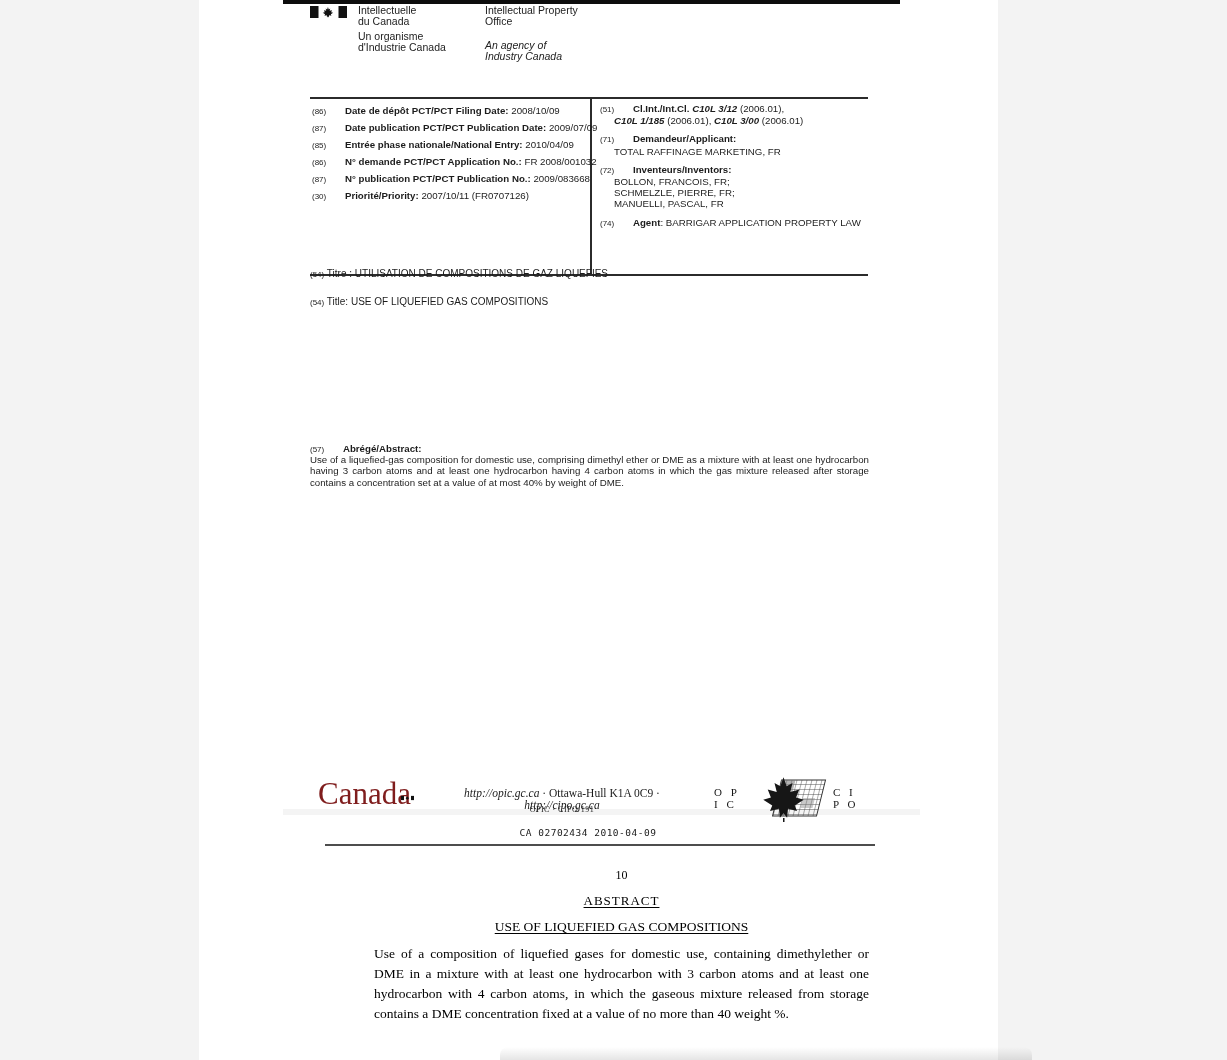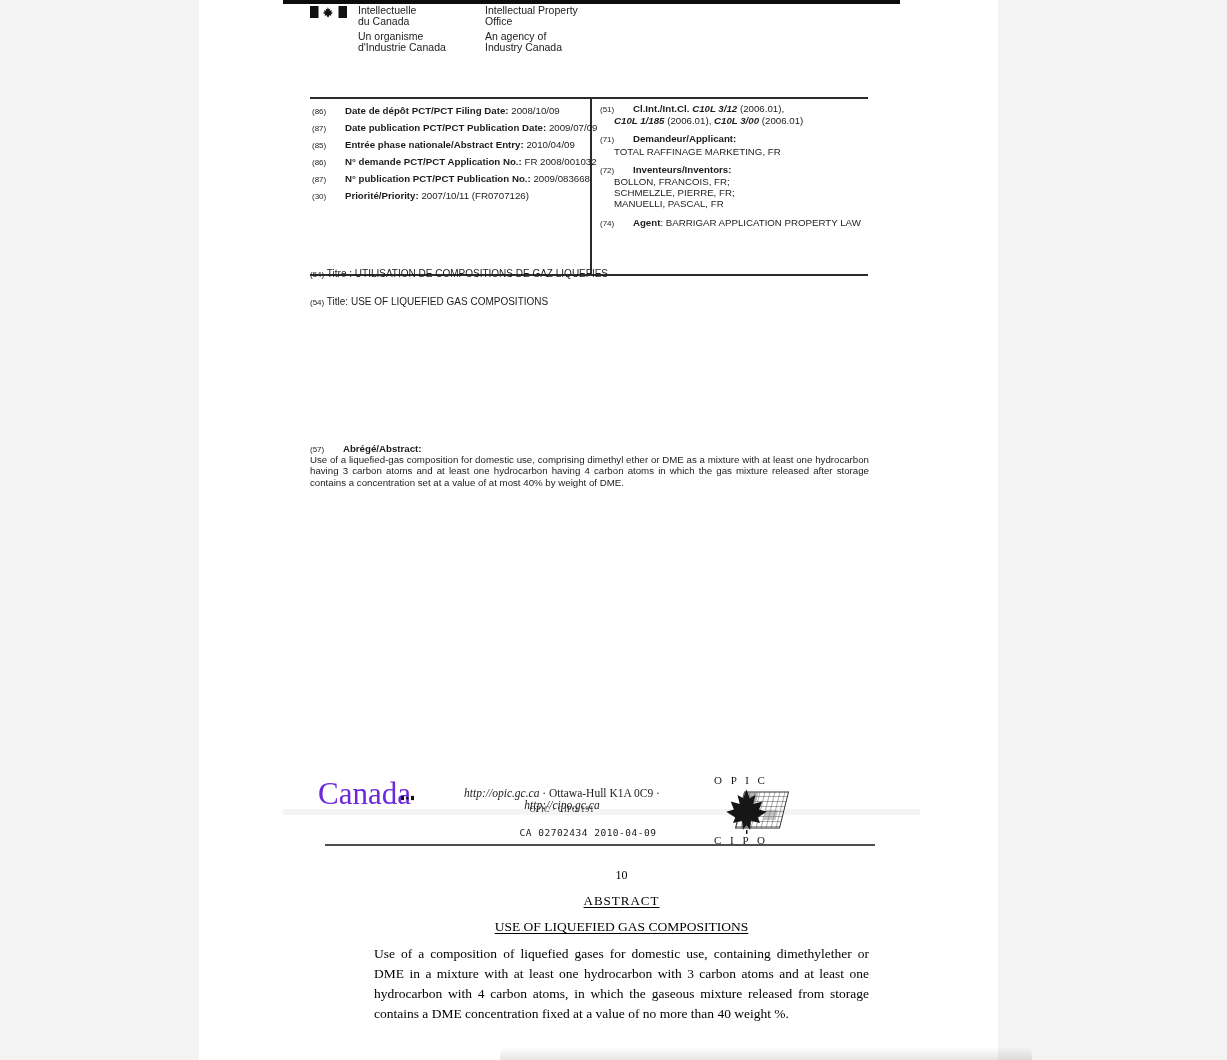--- a/index.html
+++ b/index.html
@@ -11,21 +11,21 @@
   .abs { position:absolute; }
   .nowrap { white-space:nowrap; }
 
   
   .topbar { left:283px; top:0; width:617px; height:4px; background:#0d0d0d; }
   .flagbox { left:310px; top:4px; width:37px; height:12px; }
   .agency { font-size:10.5px; line-height:11px; color:#222; }
   .fr-col1 { left:358px; top:5px; }
   .fr-col2 { left:358px; top:31px; }
   .en-col1 { left:485px; top:5px; }
-  .en-col2 { left:485px; top:31px; }
+  .en-col2 { left:485px; top:40px;font-style:italic; }
 
   .right-head { left:600px; top:5px; width:268px; text-align:right; }
   .code { font-size:8px; color:#222; letter-spacing:0; }
   .appnum { font-size:19px; font-weight:bold; letter-spacing:1px; color:#111; }
   .doctype { font-size:13.5px; font-weight:bold; line-height:15.5px; color:#111; }
   .kind { font-size:12px; font-weight:bold; color:#111; }
   .mt2 { margin-top:2px; }
 
   
   .tline { background:#2b2b2b; }
@@ -42,26 +42,26 @@
   .ipc-class { font-weight:bold; font-style:italic; }
 
   
   .title-line { font-size:10px; line-height:11.5px; }
   .title-fr { left:310px; top:268px; }
   .title-en { left:310px; top:296px; }
   .abs-label { left:310px; top:443px; font-size:9.7px; }
   .abs-text { left:310px; top:454px; width:559px; font-size:9.7px; line-height:11.3px; text-align:justify; }
 
   
-  .wordmark { left:318px; top:777px; font-family:"Liberation Serif", serif; font-size:31px; line-height:34px; color:#6d28d9; }
+  .wordmark { left:318px; top:777px; font-family:"Liberation Serif", serif; font-size:31px; line-height:34px; color:#7f1d1d; }
   .wm-flag { position:absolute; right:-3px; top:-1px; width:13px; height:8px; }
   .foot-center { left:430px; top:787px; width:264px; text-align:center; font-family:"Liberation Serif", serif; font-size:11.5px; color:#1a1a1a; }
   .foot-center .it { font-style:italic; }
   .foot-caption { left:430px; top:805px; width:264px; text-align:center; font-family:"Liberation Serif", serif; font-size:8px; letter-spacing:0.5px; color:#222; }
-  .opic-logo { left:714px; top:774px; width:156px; height:48px; display:flex; align-items:flex-start;flex-direction:column; }
+  .opic-logo { left:714px; top:774px; width:156px; height:48px; display:flex; align-items:center; }
   .opic-txt, .cipo-txt { font-family:"Liberation Serif", serif; font-size:11px; letter-spacing:3px; color:#161616; }
   .leafgrid { width:78px; height:48px; margin:0 2px; }
 
   .interpage-band { left:283px; top:809px; width:637px; height:6px; background:rgba(0,0,0,0.045); }
 
   
   .ca-header { left:438px; top:827px; width:300px; text-align:center; font-family:"DejaVu Sans Mono", monospace; font-size:9.5px; letter-spacing:0.5px; color:#1a1a1a; }
   .rule2 { left:325px; top:844px; width:550px; height:2px; background:#4d4d4d; }
   .p2 { font-family:"Liberation Serif", serif; color:#000000; }
   .pagenum { left:374px; top:868px; width:495px; text-align:center; font-size:12px; }
@@ -116,21 +116,21 @@
       <span class="blabel">Date de dépôt PCT/PCT Filing Date:</span>
       <span>2008/10/09</span>
     </div>
     <div class="row">
       <span class="code">(87)</span>
       <span class="blabel">Date publication PCT/PCT Publication Date:</span>
       <span>2009/07/09</span>
     </div>
     <div class="row">
       <span class="code">(85)</span>
-      <span class="blabel">Entrée phase nationale/Abstract Entry:</span>
+      <span class="blabel">Entrée phase nationale/National Entry:</span>
       <span>2010/04/09</span>
     </div>
     <div class="row">
       <span class="code">(86)</span>
       <span class="blabel">N° demande PCT/PCT Application No.:</span>
       <span>FR 2008/001032</span>
     </div>
     <div class="row">
       <span class="code">(87)</span>
       <span class="blabel">N° publication PCT/PCT Publication No.:</span>

